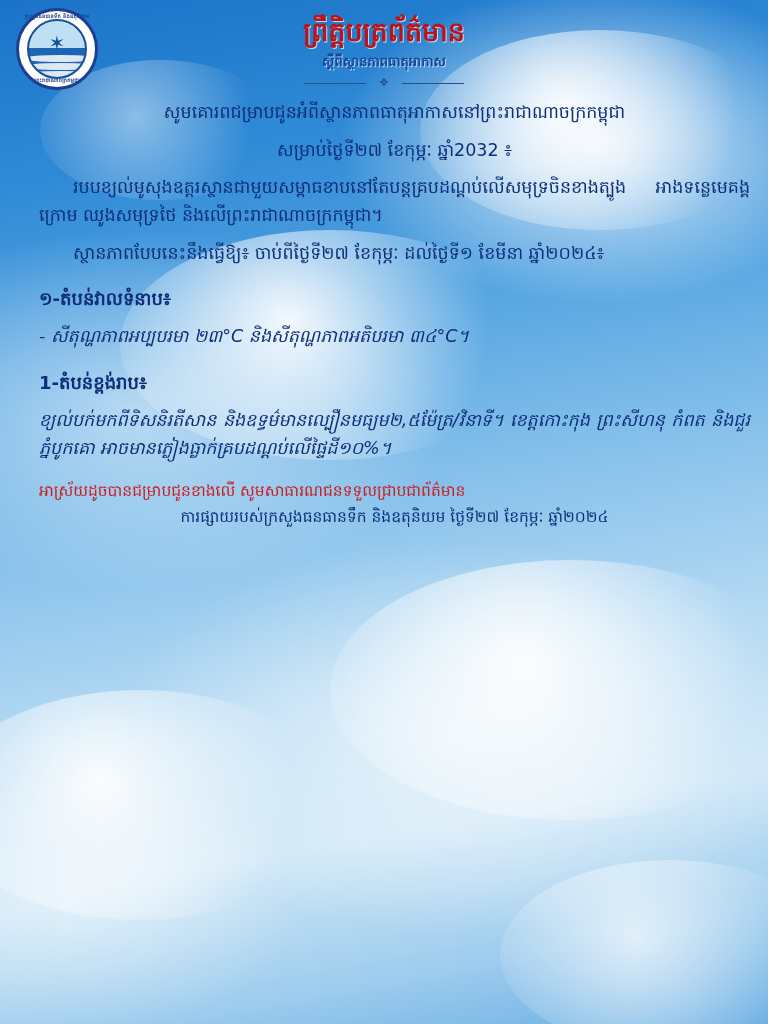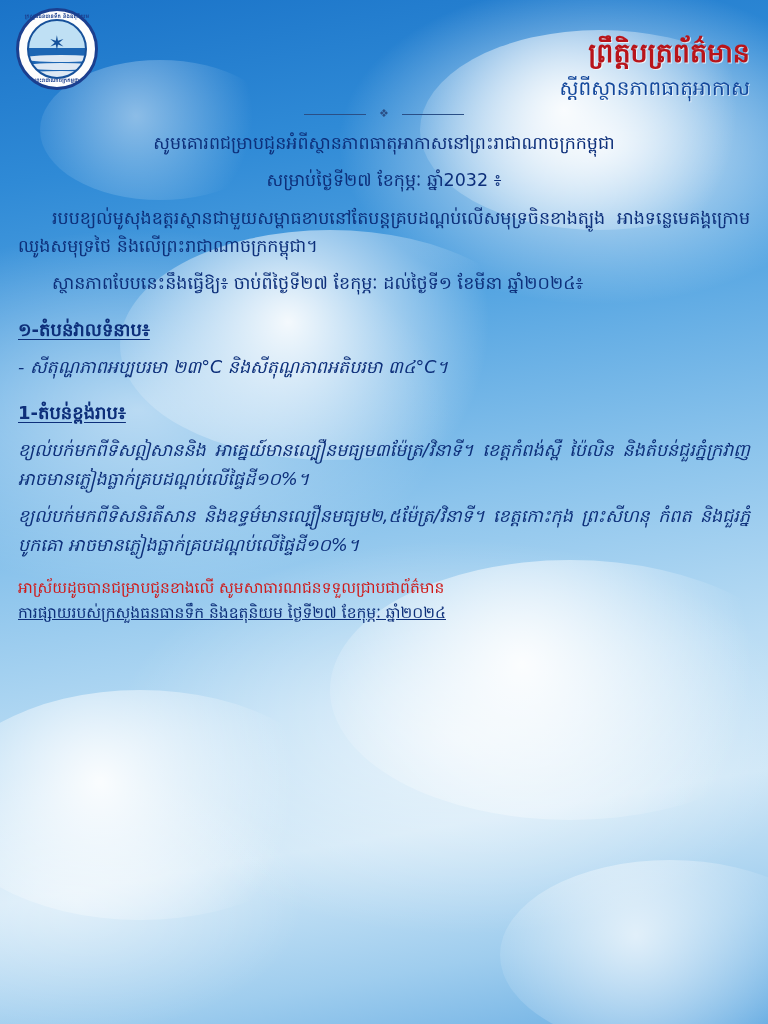--- a/index.html
+++ b/index.html
@@ -99,34 +99,33 @@
     background: #ffffff;
     border-radius: 50%;
     opacity: .85;
   }
   .w1 { top: 34px; }
   .w2 { top: 42px; }
   .w3 { top: 50px; }
 
   
   .title-block {
-    text-align: right;
+    text-align: center;
     padding-top: 6px;
-    margin-top: 21px;
   }
   .title-main {
     font-size: 27px;
     font-weight: bold;
     color: #b8141a;
     text-shadow: 1px 1px 0 rgba(255,255,255,.7);
     line-height: 1.3;
   }
   .title-sub {
-    font-size: 20px;
-    font-weight: normal;
+    font-size: 13px;
+    font-weight: bold;
     color: #13479b;
     text-shadow: 1px 1px 0 rgba(255,255,255,.6);
     line-height: 1.4;
     margin-top: 4px;
   }
   .divider {
     margin: 6px auto 2px auto;
     width: 160px;
     height: 12px;
     position: relative;
@@ -152,55 +151,54 @@
     line-height: 12px;
   }
 
   
   .body-text {
     color: #0d2f7a;
     font-size: 17.5px;
     line-height: 1.62;
     text-align: justify;
     text-justify: inter-word;
+    margin-left: 21px;
   }
   p.para {
     margin: 9px 0 0 0;
     text-indent: 34px;
   }
   p.para.center {
     text-align: center;
     text-indent: 0;
   }
   p.para.noindent {
     text-indent: 0;
     font-style: italic;
   }
   .section-head {
     margin: 17px 0 2px 0;
     font-size: 18px;
     font-weight: bold;
     color: #0d2f7a;
-    text-decoration: underline;
     text-underline-offset: 3px;
   }
   .footer-red {
     margin-top: 18px;
     text-align: left;
     color: #cf1b1b;
     font-size: 15.5px;
     line-height: 1.5;
   }
   .footer-blue {
     margin-top: 2px;
-    text-align: left;
+    text-align: center;
     color: #0d2f7a;
     font-size: 15.5px;
     line-height: 1.5;
-    text-decoration: underline;
   }
 </style>
 </head>
 <body>
 
 <div class="poster">
   <div class="cloud c1"></div>
   <div class="cloud c2"></div>
   <div class="cloud c3"></div>
   <div class="cloud c4"></div>
@@ -234,21 +232,20 @@
       <p class="para center">សម្រាប់ថ្ងៃទី២៧ ខែកុម្ភៈ ឆ្នាំ2032 ៖</p>
 
       <p class="para">របបខ្យល់មូសុងឧត្តរស្ថានជាមួយសម្ពាធខាបនៅតែបន្តគ្របដណ្ដប់លើសមុទ្រចិនខាងត្បូង អាងទន្លេមេគង្គក្រោម ឈូងសមុទ្រថៃ និងលើព្រះរាជាណាចក្រកម្ពុជា។</p>
 
       <p class="para">ស្ថានភាពបែបនេះនឹងធ្វើឱ្យ៖ ចាប់ពីថ្ងៃទី២៧ ខែកុម្ភៈ ដល់ថ្ងៃទី១ ខែមីនា ឆ្នាំ២០២៤៖</p>
 
       <div class="section-head">១-តំបន់វាលទំនាប៖</div>
       <p class="para noindent">- សីតុណ្ហភាពអប្បបរមា ២៣°C និងសីតុណ្ហភាពអតិបរមា ៣៤°C។</p>
 
       <div class="section-head">1-តំបន់ខ្ពង់រាប៖</div>
-      <p class="para noindent">ខ្យល់បក់មកពីទិសឦសាននិង អាគ្នេយ៍មានល្បឿនមធ្យម៣ម៉ែត្រ/វិនាទី។ ខេត្តកំពង់ស្ពឺ ប៉ៃលិន និងតំបន់ជួរភ្នំក្រវាញ អាចមានភ្លៀងធ្លាក់គ្របដណ្ដប់លើផ្ទៃដី១០%។</p>
 
       <p class="para noindent">ខ្យល់បក់មកពីទិសនិរតីសាន និងឧទ្ធម៌មានល្បឿនមធ្យម២,៥ម៉ែត្រ/វិនាទី។ ខេត្តកោះកុង ព្រះសីហនុ កំពត និងជួរភ្នំបូកគោ អាចមានភ្លៀងធ្លាក់គ្របដណ្ដប់លើផ្ទៃដី១០%។</p>
 
       <div class="footer-red">អាស្រ័យដូចបានជម្រាបជូនខាងលើ សូមសាធារណជនទទួលជ្រាបជាព័ត៌មាន</div>
       <div class="footer-blue">ការផ្សាយរបស់ក្រសួងធនធានទឹក និងឧតុនិយម ថ្ងៃទី២៧ ខែកុម្ភៈ ឆ្នាំ២០២៤</div>
     </div>
   </div>
 </div>
 
 </body></html>

